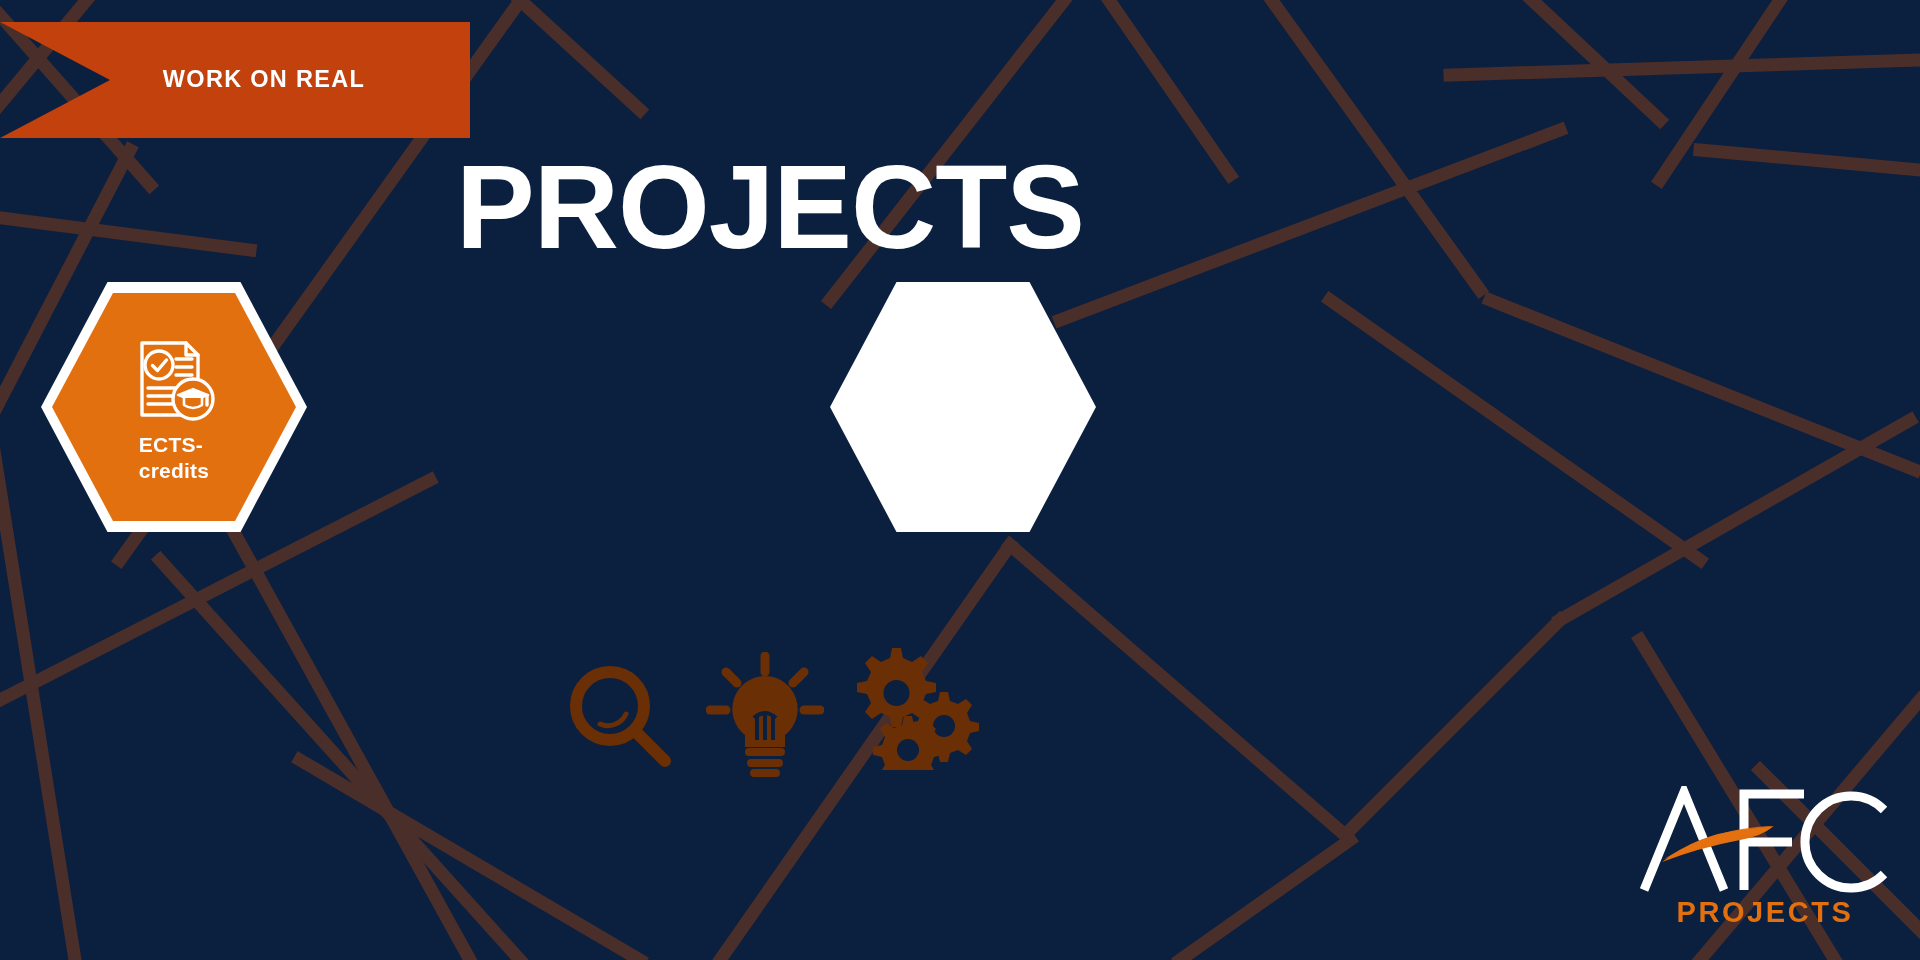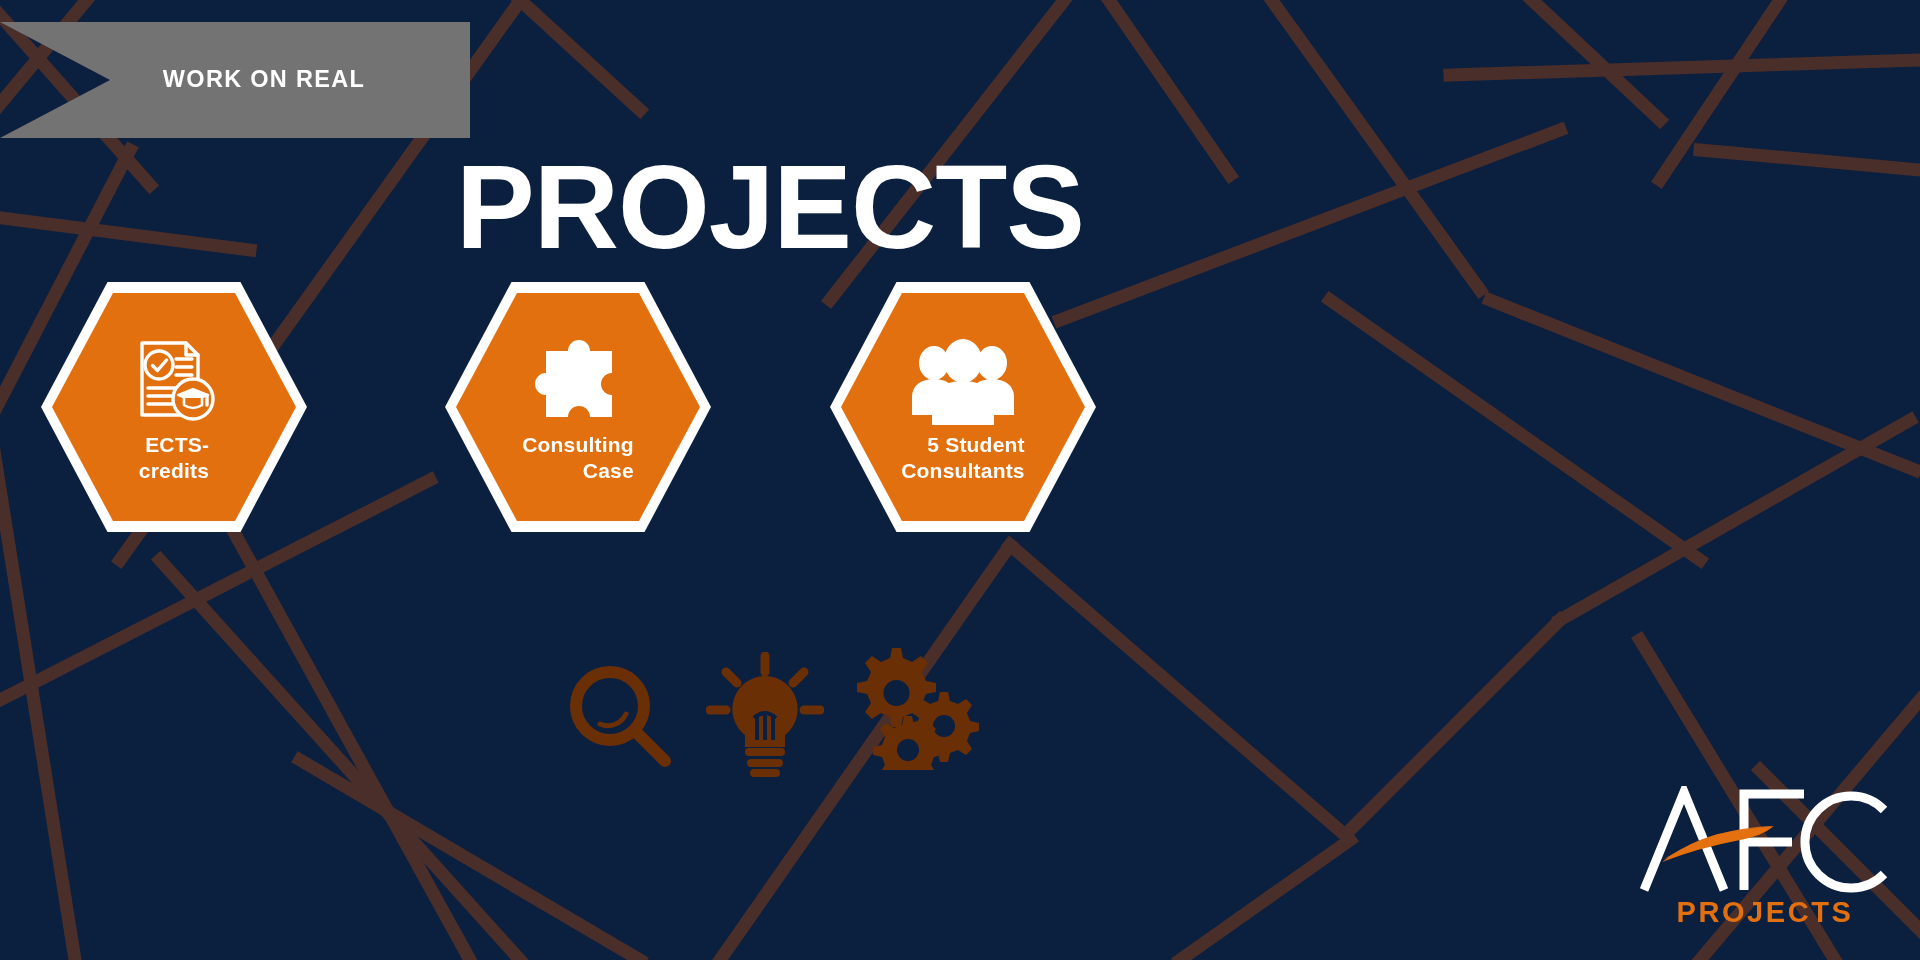--- a/index.html
+++ b/index.html
@@ -10,21 +10,21 @@
     position:relative;
   }
   #stage{position:absolute;inset:0;width:1920px;height:960px;overflow:hidden;background:#0b1f3f;}
 
   
   #bg-lines{position:absolute;inset:0;width:1920px;height:960px;}
 
   
   .ribbon{
     position:absolute;left:0px;top:22px;width:470px;height:116px;
-    background:#737373;
+    background:#c2410c;
     -webkit-clip-path:polygon(0 0, 470px 0, 470px 50%, 470px 100%, 0 100%, 110px 50%);
     clip-path:polygon(0 0, 100% 0, 100% 50%, 100% 100%, 0 100%, 110px 50%);
     display:flex;align-items:center;justify-content:center;
   }
   .ribbon-inner{
     width:100%;text-align:center;padding-left:58px;box-sizing:border-box;
     color:#ffffff;font-weight:bold;font-size:23.5px;letter-spacing:1.3px;line-height:1.42;
   }
   .ribbon-inner span{display:block;}
 
@@ -44,21 +44,21 @@
     clip-path:polygon(25% 0%,75% 0%,100% 50%,75% 100%,25% 100%,0% 50%);
   }
   .hex-inner{
     position:absolute;left:11px;top:11px;right:11px;bottom:11px;background:#e3700f;
     -webkit-clip-path:polygon(25% 0%,75% 0%,100% 50%,75% 100%,25% 100%,0% 50%);
     clip-path:polygon(25% 0%,75% 0%,100% 50%,75% 100%,25% 100%,0% 50%);
     display:flex;flex-direction:column;align-items:center;justify-content:center;
   }
   .hex-icon{display:flex;align-items:center;justify-content:center;height:98px;margin-top:4px;}
   .hex-label{
-    color:#ffffff;font-size:21px;font-weight:bold;line-height:1.22;text-align:right;
+    color:#ffffff;font-size:21px;font-weight:bold;line-height:1.22;text-align:left;
     letter-spacing:.2px;
   }
   .hex-label span{display:block;}
 
   
   .deco{position:absolute;}
   #deco-magnifier{left:566px;top:662px;}
   #deco-bulb{left:706px;top:652px;}
   #deco-gears{left:848px;top:640px;}
 
@@ -147,57 +147,23 @@
             </g>
           </svg>
         </div>
         <div class="hex-label">
           <span>ECTS-</span>
           <span>credits</span>
         </div>
       </div>
     </div>
 
-    <div class="hex-wrap" style="left:445px;">
-      <div class="hex-outer"></div>
-      <div class="hex-inner">
-        <div class="hex-icon">
-          <svg width="104" height="100" viewBox="0 0 104 100">
-            <path fill="#ffffff" d="
-              M20 18 h22 a11 11 0 1 1 22 0 h22 v22 a11 11 0 1 0 0 22 v22 h-22 a11 11 0 1 0 -22 0 h-22 v-22
-              a11 11 0 1 1 0 -22 z"></path>
-          </svg>
-        </div>
-        <div class="hex-label">
-          <span>Consulting</span>
-          <span>Case</span>
-        </div>
-      </div>
-    </div>
 
     <div class="hex-wrap" style="left:830px;">
       <div class="hex-outer"></div>
-      <div class="hex-inner">
-        <div class="hex-icon">
-          <svg width="110" height="92" viewBox="0 0 110 92">
-            <g fill="#ffffff">
-              <ellipse cx="26" cy="26" rx="15" ry="17"></ellipse>
-              <ellipse cx="84" cy="26" rx="15" ry="17"></ellipse>
-              <path d="M4 78 v-18 c0-12 10-18 22-18 s22 6 22 18 v18 z"></path>
-              <path d="M62 78 v-18 c0-12 10-18 22-18 s22 6 22 18 v18 z"></path>
-              <ellipse cx="55" cy="24" rx="19" ry="22"></ellipse>
-              <path d="M24 88 v-20 c0-16 14-24 31-24 s31 8 31 24 v20 z"></path>
-            </g>
-          </svg>
-        </div>
-        <div class="hex-label">
-          <span>5 Student</span>
-          <span>Consultants</span>
-        </div>
-      </div>
     </div>
 
 
   </div>
 
   <div class="deco" id="deco-magnifier">
     <svg width="110" height="110" viewBox="0 0 110 110">
       <g fill="none" stroke="#6b2f06" stroke-width="12" stroke-linecap="round">
         <circle cx="44" cy="44" r="34"></circle>
         <line x1="69" y1="69" x2="99" y2="99"></line>

